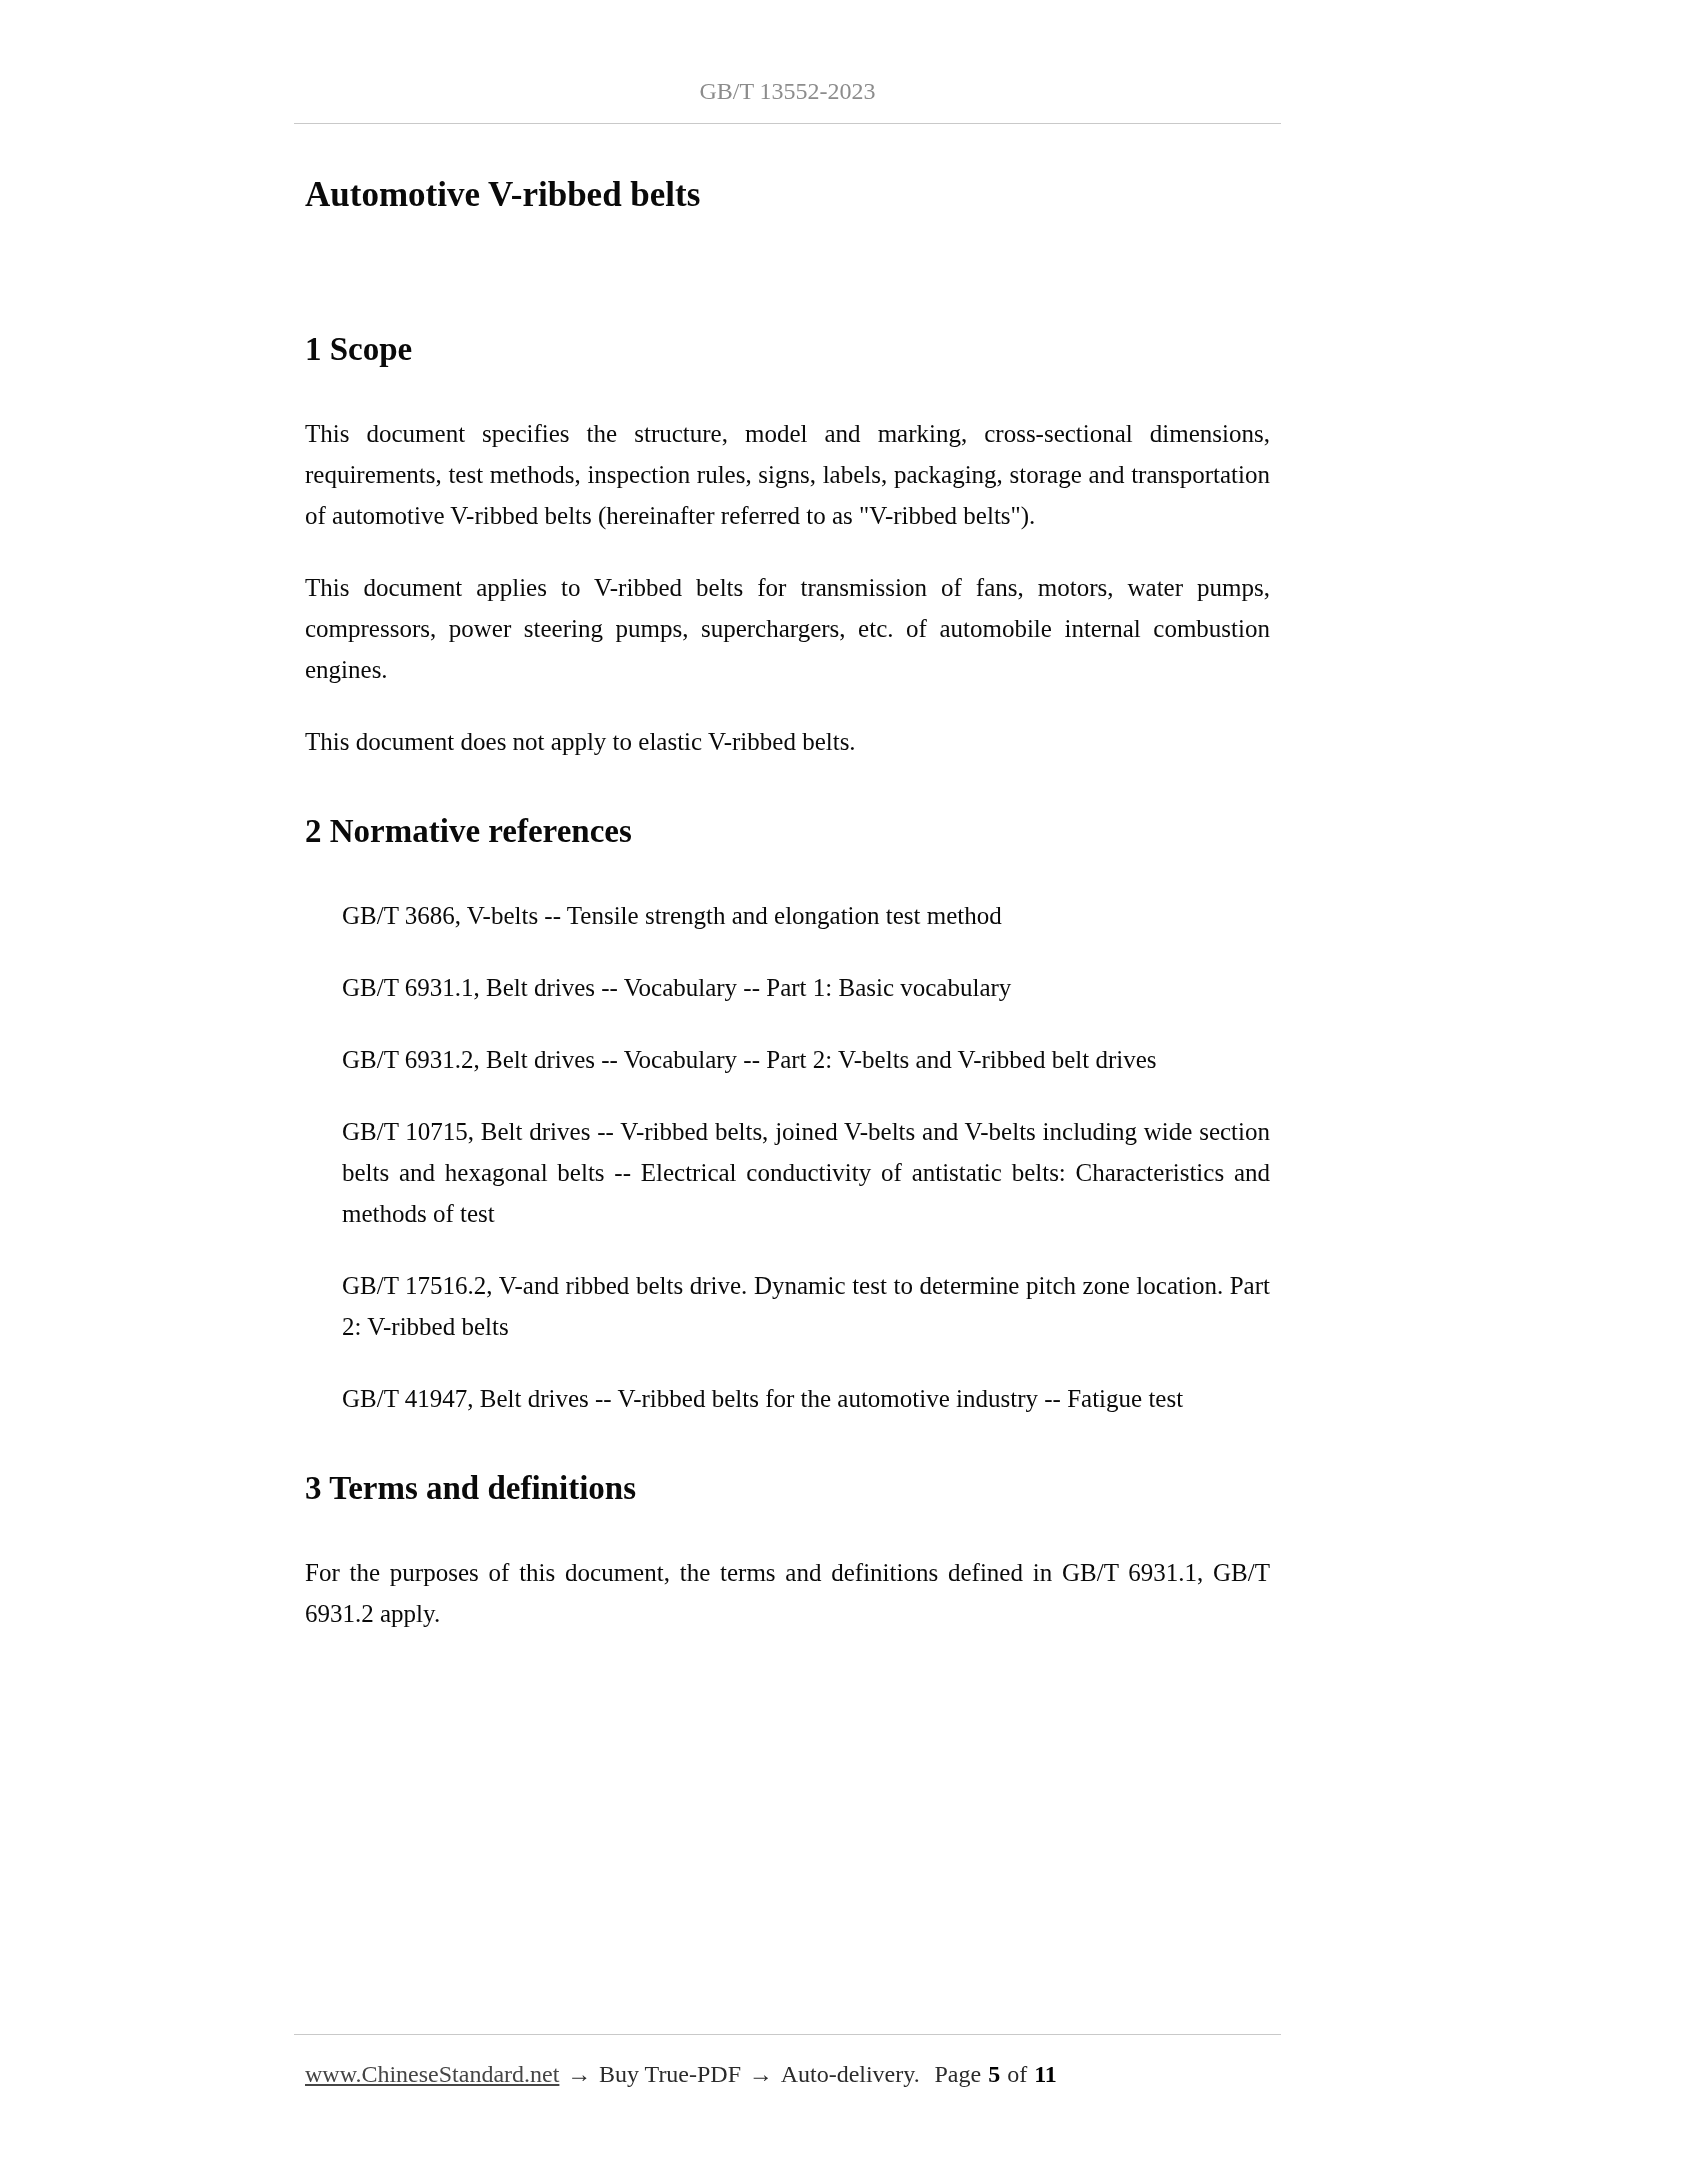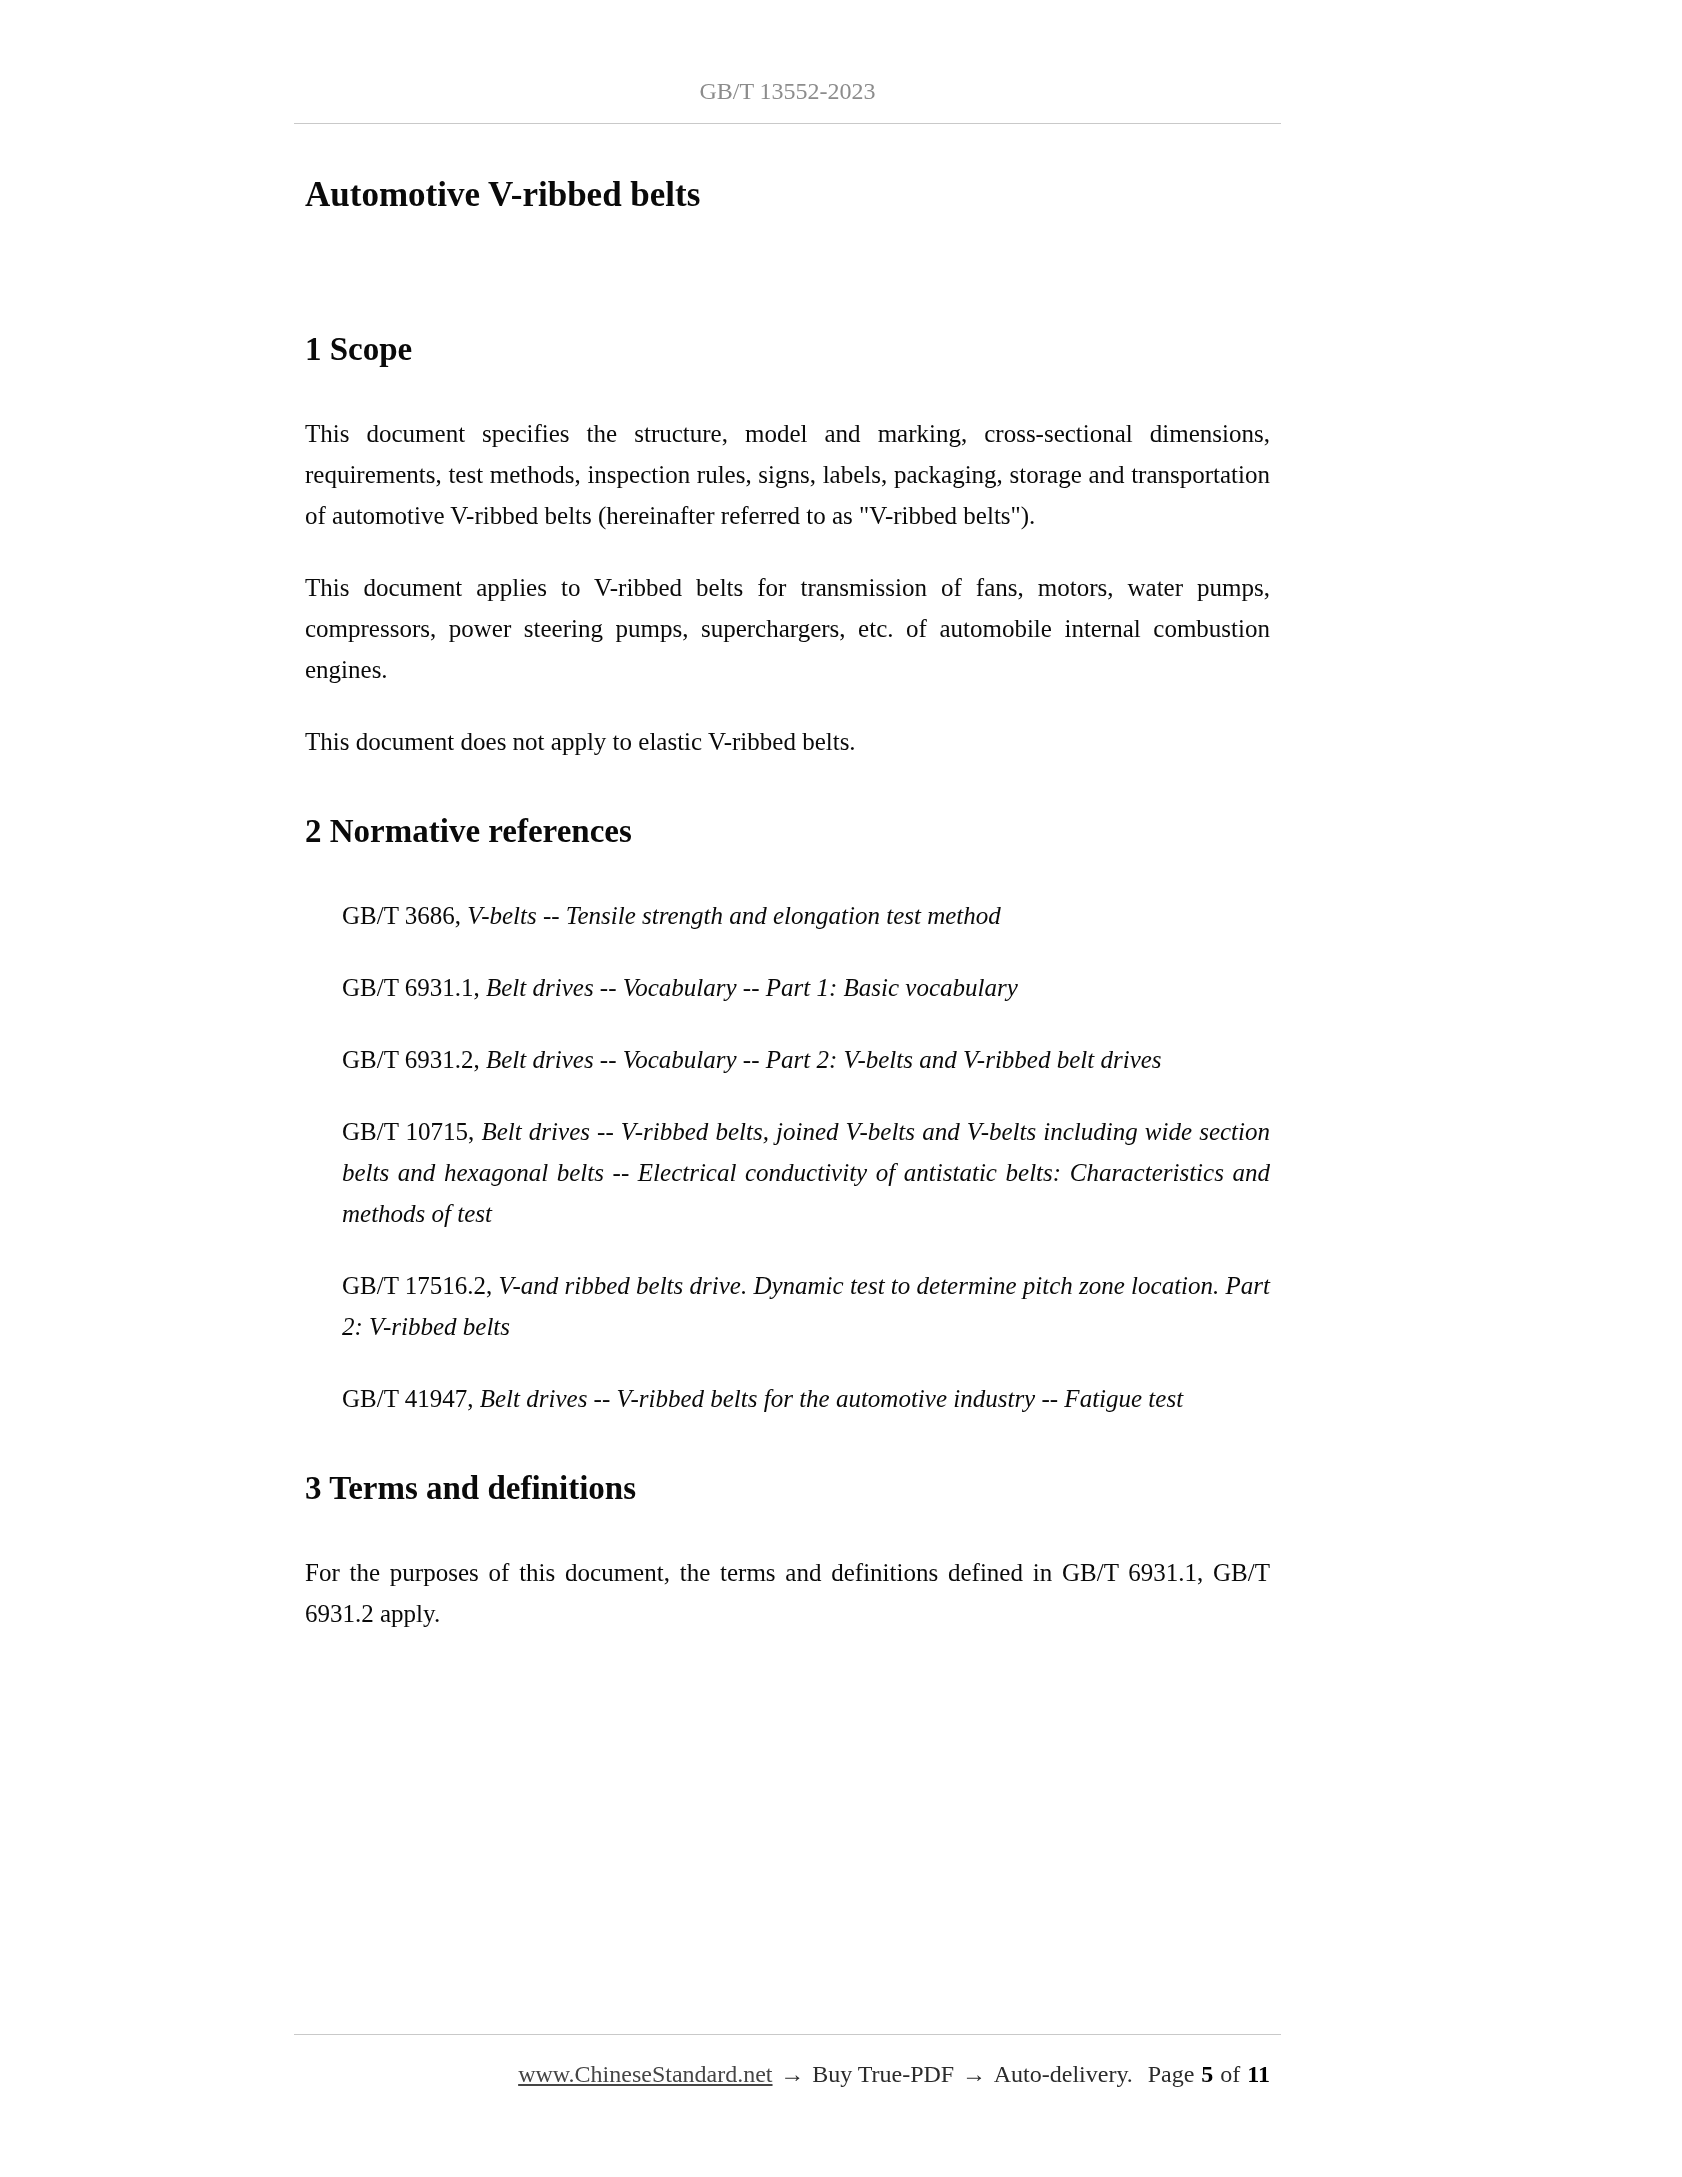--- a/index.html
+++ b/index.html
@@ -51,37 +51,36 @@
     text-align: justify;
   }
   p.reference {
     margin: 0 0 31px 37px;
     text-align: justify;
   }
   .ref-code {
     font-style: normal;
   }
   .ref-title {
-    font-style: italic;
     margin-top: 24px;
   }
   footer.page-footer {
     position: absolute;
     left: 305px;
     right: 305px;
     bottom: 85px;
   }
   .footer-rule {
     border: none;
     border-top: 1.7px solid #c9c9c9;
     margin: 0 -11.2px;
   }
   .footer-row {
     display: flex;
-    justify-content: flex-end;
+    justify-content: flex-start;
     align-items: baseline;
     padding-top: 22.5px;
     font-size: 24px;
     line-height: 35px;
     color: #2b2b2b;
   }
   .footer-left span, .footer-left a { margin-right: 7.8px; }
   .footer-right span { margin-left: 7px; }
   .footer-link {
     color: #454545;

